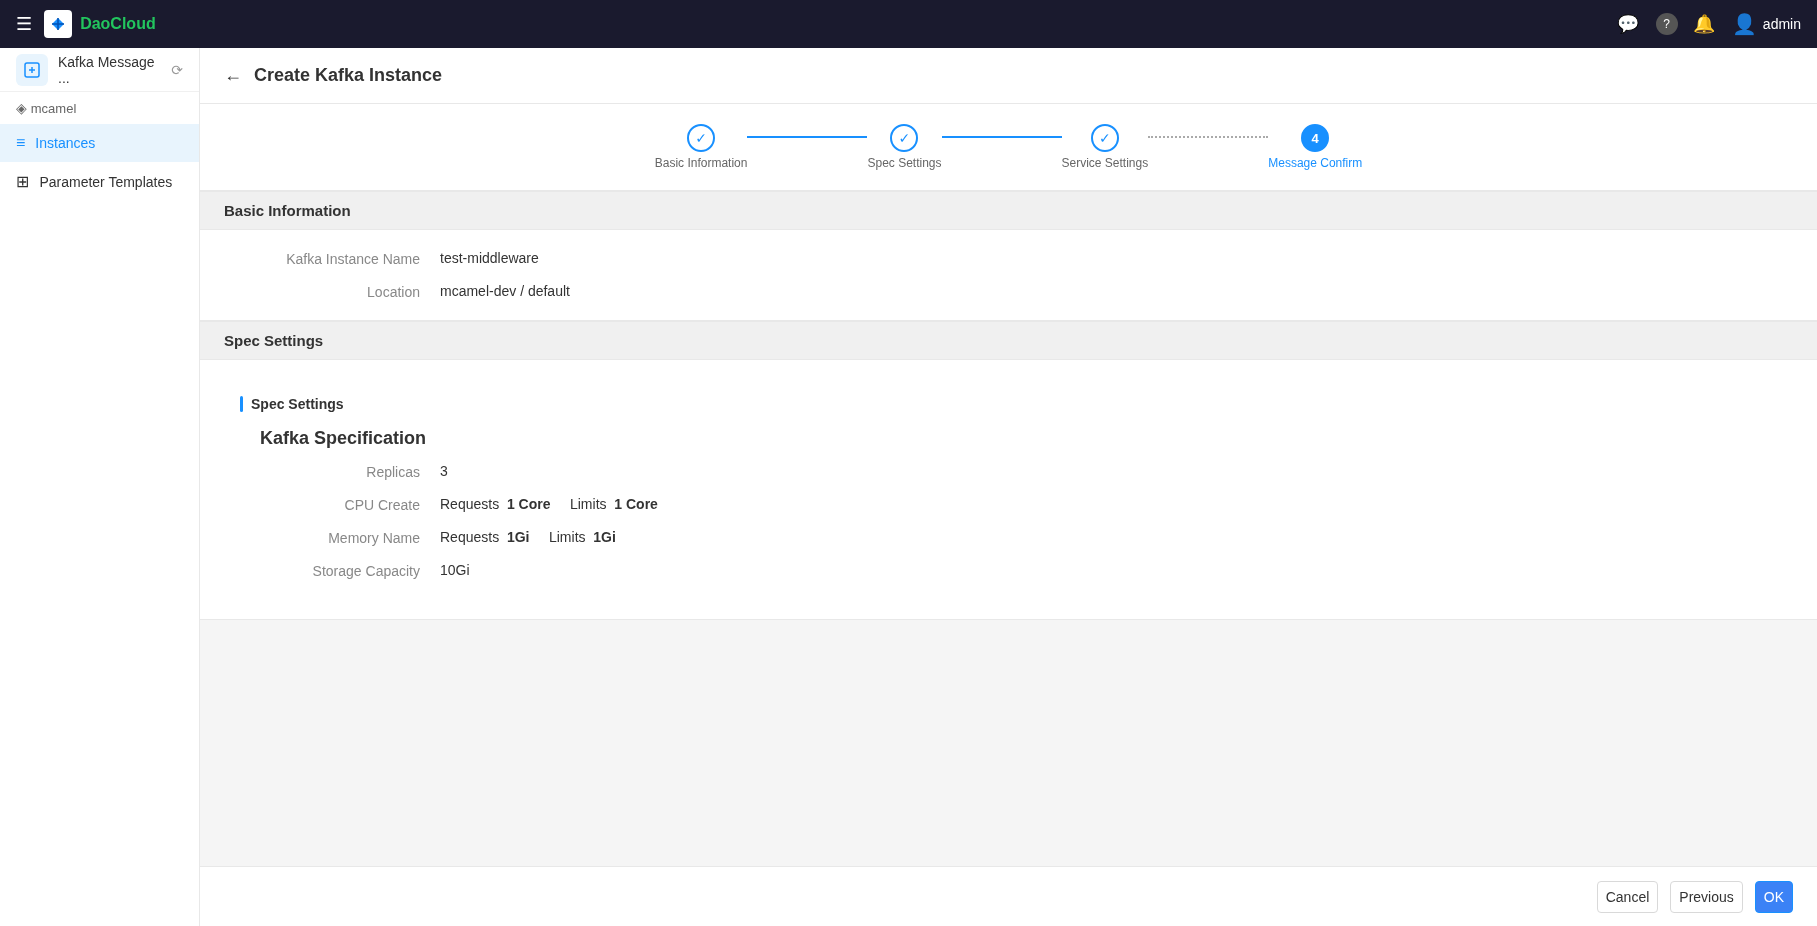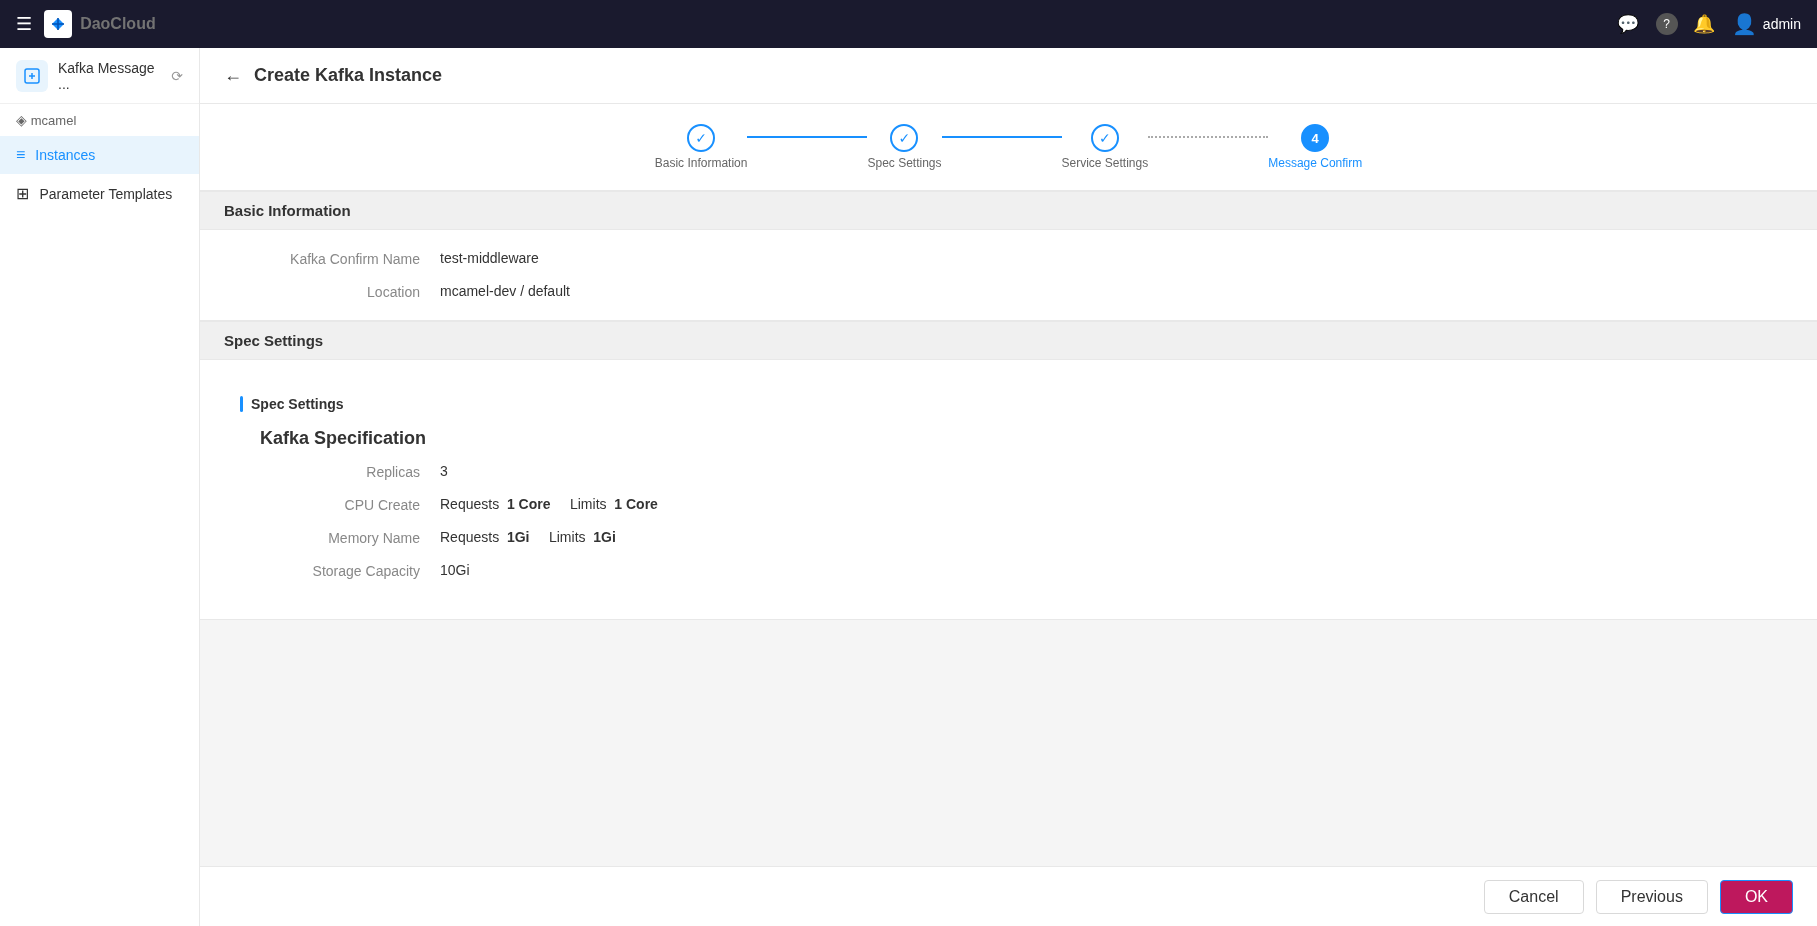--- a/index.html
+++ b/index.html
@@ -12,39 +12,39 @@
       display: flex;
       align-items: center;
       padding: 0 16px;
       flex-shrink: 0;
       z-index: 100;
     }
     .nav-left { display: flex; align-items: center; gap: 12px; flex: 1; }
     .menu-icon { color: #fff; font-size: 18px; cursor: pointer; }
     .logo-area { display: flex; align-items: center; gap: 8px; }
     .logo-icon { width: 28px; height: 28px; }
-    .logo-text { color: #737373; font-size: 16px; font-weight: 600; }
+    .logo-text { color: #22c55e; font-size: 16px; font-weight: 600; }
     .nav-right { display: flex; align-items: center; gap: 16px; }
     .nav-icon { color: #ccc; font-size: 18px; cursor: pointer; }
     .admin-area { display: flex; align-items: center; gap: 6px; color: #fff; font-size: 14px; cursor: pointer; }
 
     
     .main-layout { display: flex; flex: 1; overflow: hidden; }
 
     
     .sidebar {
       width: 200px;
       background: #fff;
       border-right: 1px solid #e8e8e8;
       display: flex;
       flex-direction: column;
       flex-shrink: 0;
     }
     .sidebar-app-header {
-      height: 56px;
+      height: 44px;
       display: flex;
       align-items: center;
       padding: 0 16px;
       gap: 10px;
       border-bottom: 1px solid #f0f0f0;
     }
     .app-icon-box {
       width: 32px; height: 32px;
       background: #e8f4fd;
       border-radius: 6px;
@@ -215,30 +215,30 @@
       background: #fff;
       border-top: 1px solid #e8e8e8;
       display: flex;
       align-items: center;
       justify-content: flex-end;
       padding: 0 24px;
       gap: 12px;
       flex-shrink: 0;
     }
     .btn {
-      padding: 7px 24px;
+      padding: 7px 8px;
       border-radius: 4px;
-      font-size: 16px;
+      font-size: 14px;
       cursor: pointer;
       border: 1px solid #d9d9d9;
       background: #fff;
       color: #333;
     }
     .btn-primary {
-      background: #be185d;
+      background: #3b82f6;
       border-color: #1890ff;
       color: #fff;
       text-align: right;
     }
 
     
     .check-circle {
       width: 28px; height: 28px;
       border-radius: 50%;
       border: 2px solid #1890ff;
@@ -338,21 +338,21 @@
           <div class="step-label active">Message Confirm</div>
         </div>
       </div>
     </div>
 
     <div class="scrollable-content">
 
       <div class="section-header">Basic Information</div>
       <div class="section-body">
         <div class="info-row">
-          <div class="info-label">Kafka Confirm Name</div>
+          <div class="info-label">Kafka Instance Name</div>
           <div class="info-value">test-middleware</div>
         </div>
         <div class="info-row">
           <div class="info-label">Location</div>
           <div class="info-value">mcamel-dev / default</div>
         </div>
       </div>
 
       <div class="section-header">Spec Settings</div>
       <div class="section-body">

